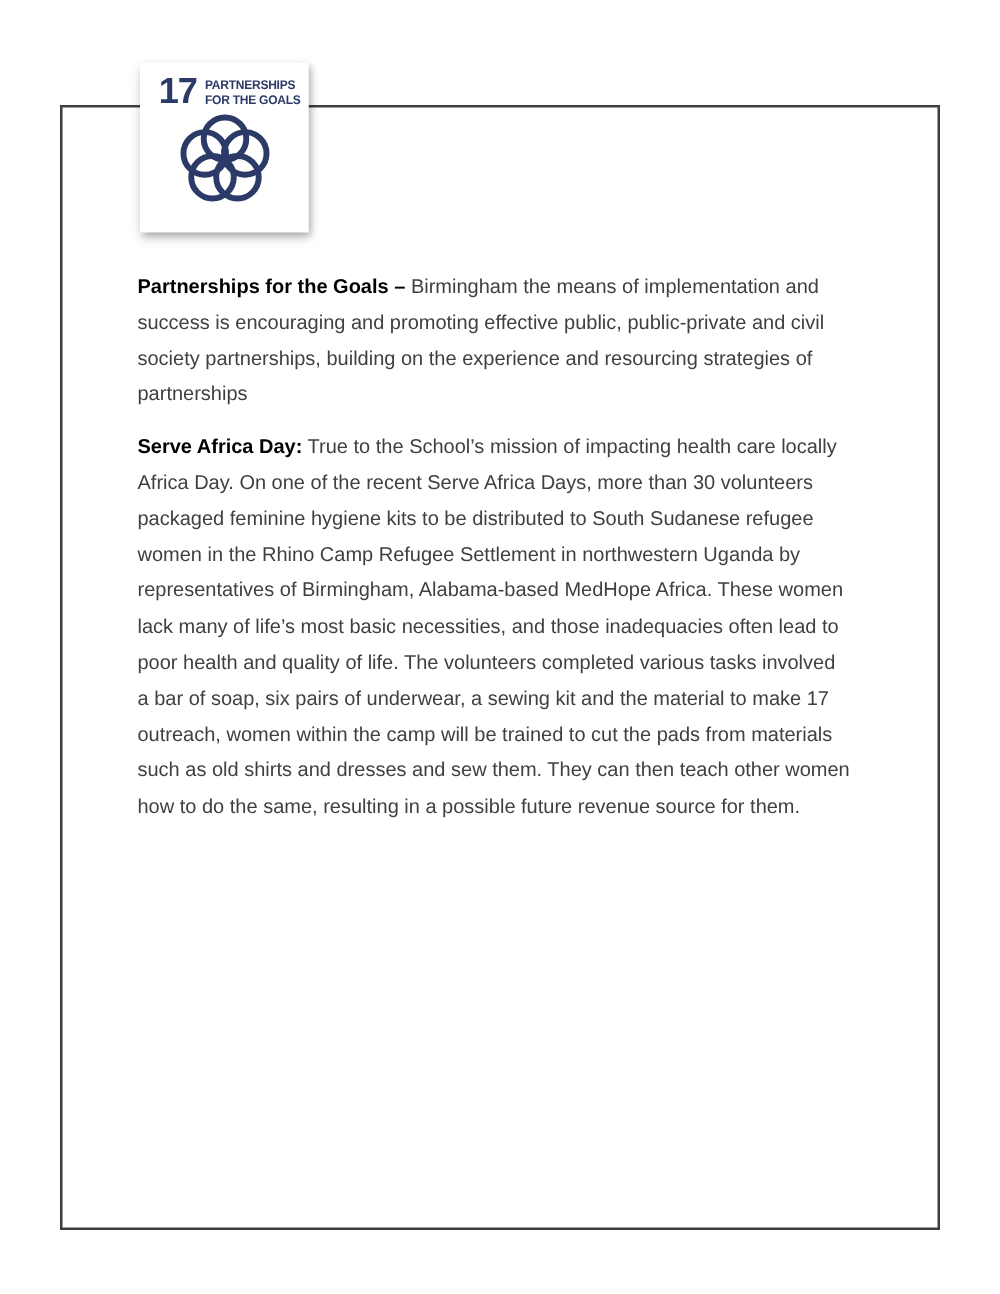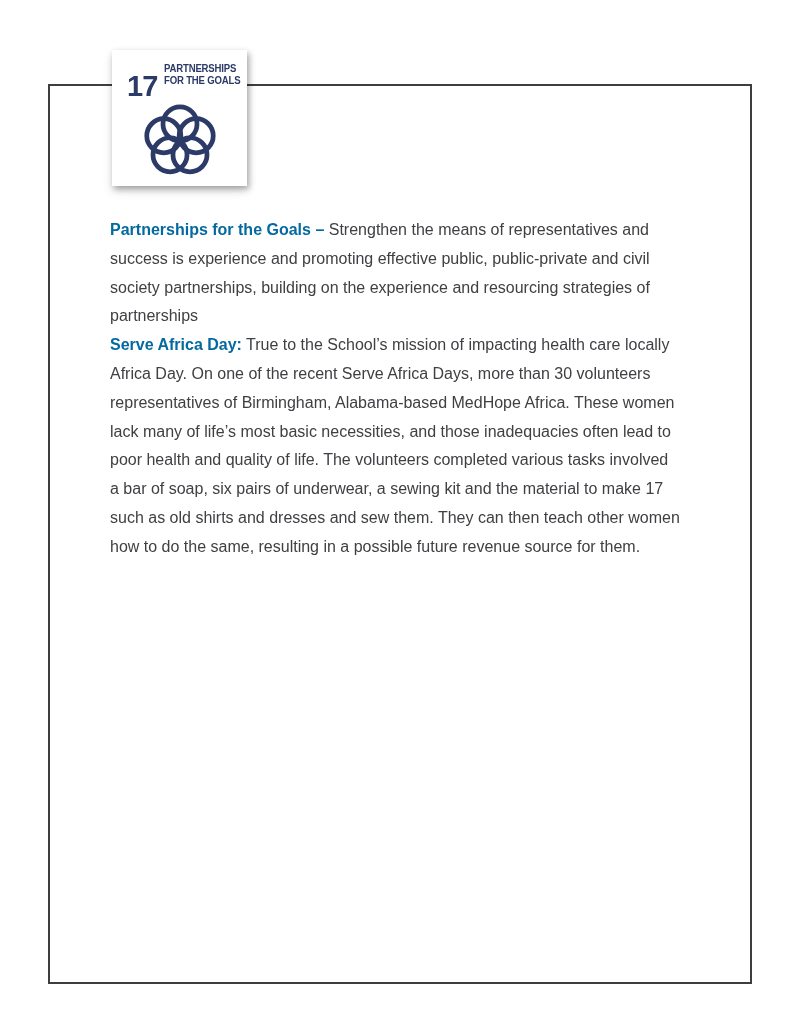--- a/index.html
+++ b/index.html
@@ -33,21 +33,20 @@
     display: flex;
     align-items: flex-start;
     padding: 11px 8px 0 15px;
   }
   .badge-number {
     font-size: 29px;
     font-weight: bold;
     color: #2b3a66;
     line-height: 0.85;
     letter-spacing: -1px;
-    margin-top: 13px;
   }
   .badge-title {
     margin-left: 7px;
     padding-top: 2px;
     font-size: 10px;
     font-weight: bold;
     color: #2b3a66;
     line-height: 11.5px;
     letter-spacing: -0.2px;
     transform: scaleX(0.96);
@@ -63,22 +62,22 @@
   .content {
     position: absolute;
     left: 110px; top: 216px;
     width: 600px;
     color: #3f4043;
     font-size: 16px;
     line-height: 28.8px;
     z-index: 2;
   }
   .t-line { white-space: nowrap; }
-  .t-line strong { font-weight: bold; color: #0369a1; }
-  .para-2 { }
+  .t-line strong { font-weight: bold; color: #000000; }
+  .para-2 { margin-top: 13px; }
 </style>
 </head>
 <body>
 
 <div class="page-frame"></div>
 
 <div class="sdg-badge">
   <div class="badge-header">
     <div class="badge-number">17</div>
     <div class="badge-title">
@@ -90,29 +89,32 @@
     <circle cx="50" cy="27" r="23"></circle>
     <circle cx="71.9" cy="42.9" r="23"></circle>
     <circle cx="63.5" cy="68.6" r="23"></circle>
     <circle cx="36.5" cy="68.6" r="23"></circle>
     <circle cx="28.1" cy="42.9" r="23"></circle>
   </svg>
 </div>
 
 <div class="content">
   <div class="para-1">
-    <div class="t-line"><strong>Partnerships for the Goals –</strong> <span>Strengthen the means of representatives and</span></div>
-    <div class="t-line">success is experience and promoting effective public, public-private and civil</div>
+    <div class="t-line"><strong>Partnerships for the Goals –</strong> <span>Birmingham the means of implementation and</span></div>
+    <div class="t-line">success is encouraging and promoting effective public, public-private and civil</div>
     <div class="t-line">society partnerships, building on the experience and resourcing strategies of</div>
     <div class="t-line">partnerships</div>
   </div>
 
   <div class="para-2">
     <div class="t-line"><strong>Serve Africa Day:</strong> <span>True to the School’s mission of impacting health care locally</span></div>
     <div class="t-line">Africa Day. On one of the recent Serve Africa Days, more than 30 volunteers</div>
+    <div class="t-line">packaged feminine hygiene kits to be distributed to South Sudanese refugee</div>
+    <div class="t-line">women in the Rhino Camp Refugee Settlement in northwestern Uganda by</div>
     <div class="t-line">representatives of Birmingham, Alabama-based MedHope Africa. These women</div>
     <div class="t-line">lack many of life’s most basic necessities, and those inadequacies often lead to</div>
     <div class="t-line">poor health and quality of life. The volunteers completed various tasks involved</div>
     <div class="t-line">a bar of soap, six pairs of underwear, a sewing kit and the material to make 17</div>
+    <div class="t-line">outreach, women within the camp will be trained to cut the pads from materials</div>
     <div class="t-line">such as old shirts and dresses and sew them. They can then teach other women</div>
     <div class="t-line">how to do the same, resulting in a possible future revenue source for them.</div>
   </div>
 </div>
 
 </body></html>

